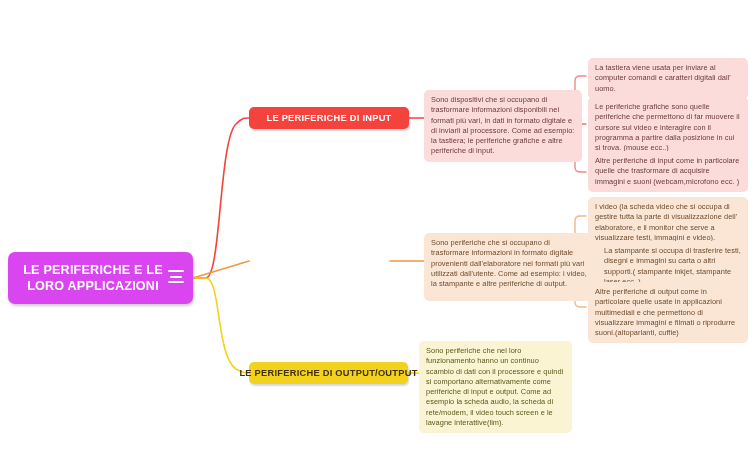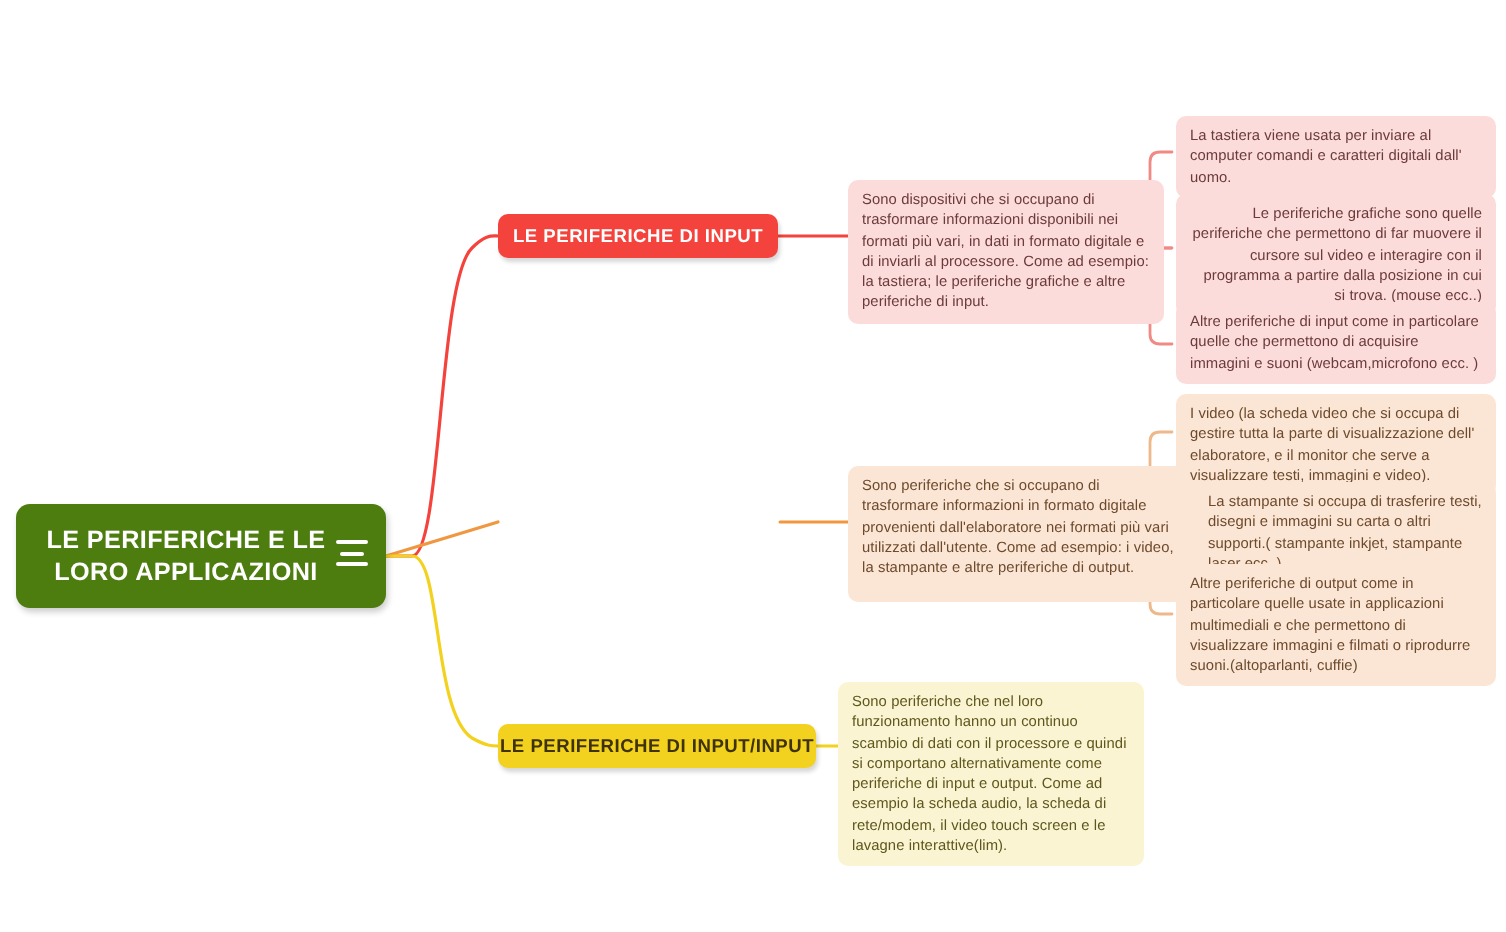--- a/index.html
+++ b/index.html
@@ -29,21 +29,21 @@
     pointer-events: none;
   }
 
   
   .root-node {
     position: absolute;
     left: 8px;
     top: 252px;
     width: 185px;
     height: 52px;
-    background: #4d7c0f;
+    background: #d946ef;
     border-radius: 7px;
     box-shadow: 1px 2px 3px rgba(0,0,0,0.20);
     display: flex;
     align-items: center;
     justify-content: flex-start;
     box-sizing: border-box;
     padding-left: 9px;
   }
   .root-title {
     color: #ffffff;
@@ -83,21 +83,21 @@
     align-items: center;
     justify-content: center;
     box-sizing: border-box;
     padding: 0 9px;
     font-size: 9.3px;
     font-weight: bold;
     letter-spacing: 0.25px;
     color: #ffffff;
     white-space: nowrap;
   }
-  .branch-input  { left: 249px; top: 107px; width: 140px; height: 22px; background: #f4433c; }
+  .branch-input  { left: 249px; top: 107px; width: 160px; height: 22px; background: #f4433c; }
   .branch-output { left: 249px; top: 250px; width: 141px; height: 22px; background: #f0973f; }
   .branch-io     { left: 249px; top: 362px; width: 159px; height: 22px; background: #f2d21e; color: #3f3206; }
 
   
   .card {
     position: absolute;
     border-radius: 5px;
     box-sizing: border-box;
     padding: 5px 7px 5px 7px;
     font-size: 7.4px;
@@ -106,21 +106,21 @@
   }
   .card-pink   { background: #fbdcdb; color: #6b3a39; }
   .card-peach  { background: #fbe6d6; color: #6d4a2c; }
   .card-cream  { background: #faf4d2; color: #5e571d; }
 
   .desc-input  { left: 424px; top: 90px;  width: 158px; min-height: 68px; }
   .desc-output { left: 424px; top: 233px; width: 172px; min-height: 68px; }
   .desc-io     { left: 419px; top: 341px; width: 153px; min-height: 68px; }
 
   .leaf-1 { left: 588px; top: 58px;  width: 160px; }
-  .leaf-2 { left: 588px; top: 97px;  width: 160px; text-align: right; }
+  .leaf-2 { left: 588px; top: 97px;  width: 160px; }
   .leaf-3 { left: 588px; top: 151px; width: 160px; }
 
   .leaf-4 { left: 588px; top: 197px; width: 160px; }
   .leaf-5 { left: 588px; top: 241px; width: 160px; padding-left: 16px; }
   .leaf-6 { left: 588px; top: 282px; width: 160px; }
 </style>
 </head>
 <body>
 
 <div id="canvas">
@@ -155,26 +155,26 @@
     <i></i>
   </div>
 
   <div class="branch branch-input">
     <span>LE PERIFERICHE DI INPUT</span>
   </div>
   <div class="card card-pink leaf-1">La tastiera viene usata per inviare al computer comandi e caratteri digitali dall' uomo.</div>
 
   <div class="card card-pink desc-input">Sono dispositivi che si occupano di trasformare informazioni disponibili nei formati più vari, in dati in formato digitale e di inviarli al processore. Come ad esempio: la tastiera; le periferiche grafiche e altre periferiche di input.</div>
   <div class="card card-pink leaf-2">Le periferiche grafiche sono quelle periferiche che permettono di far muovere il cursore sul video e interagire con il programma a partire dalla posizione in cui si trova. (mouse ecc..)</div>
-  <div class="card card-pink leaf-3">Altre periferiche di input come in particolare quelle che permettono di acquisire immagini e suoni (webcam,microfono ecc. )</div>
+  <div class="card card-pink leaf-3">Altre periferiche di input come in particolare quelle che trasformare di acquisire immagini e suoni (webcam,microfono ecc. )</div>
 
   <div class="card card-peach desc-output">Sono periferiche che si occupano di trasformare informazioni in formato digitale provenienti dall'elaboratore nei formati più vari utilizzati dall'utente. Come ad esempio: i video, la stampante e altre periferiche di output.</div>
 
   <div class="card card-peach leaf-4">I video (la scheda video che si occupa di gestire tutta la parte di visualizzazione dell' elaboratore, e il monitor che serve a visualizzare testi, immagini e video).</div>
   <div class="card card-peach leaf-5">La stampante si occupa di trasferire testi, disegni e immagini su carta o altri supporti.( stampante inkjet, stampante laser ecc..)</div>
   <div class="card card-peach leaf-6">Altre periferiche di output come in particolare quelle usate in applicazioni multimediali e che permettono di visualizzare immagini e filmati o riprodurre suoni.(altoparlanti, cuffie)</div>
 
   <div class="branch branch-io">
-    <span>LE PERIFERICHE DI INPUT/INPUT</span>
+    <span>LE PERIFERICHE DI OUTPUT/OUTPUT</span>
   </div>
   <div class="card card-cream desc-io">Sono periferiche che nel loro funzionamento hanno un continuo scambio di dati con il processore e quindi si comportano alternativamente come periferiche di input e output. Come ad esempio la scheda audio, la scheda di rete/modem, il video touch screen e le lavagne interattive(lim).</div>
 
 </div>
 
 </body></html>

